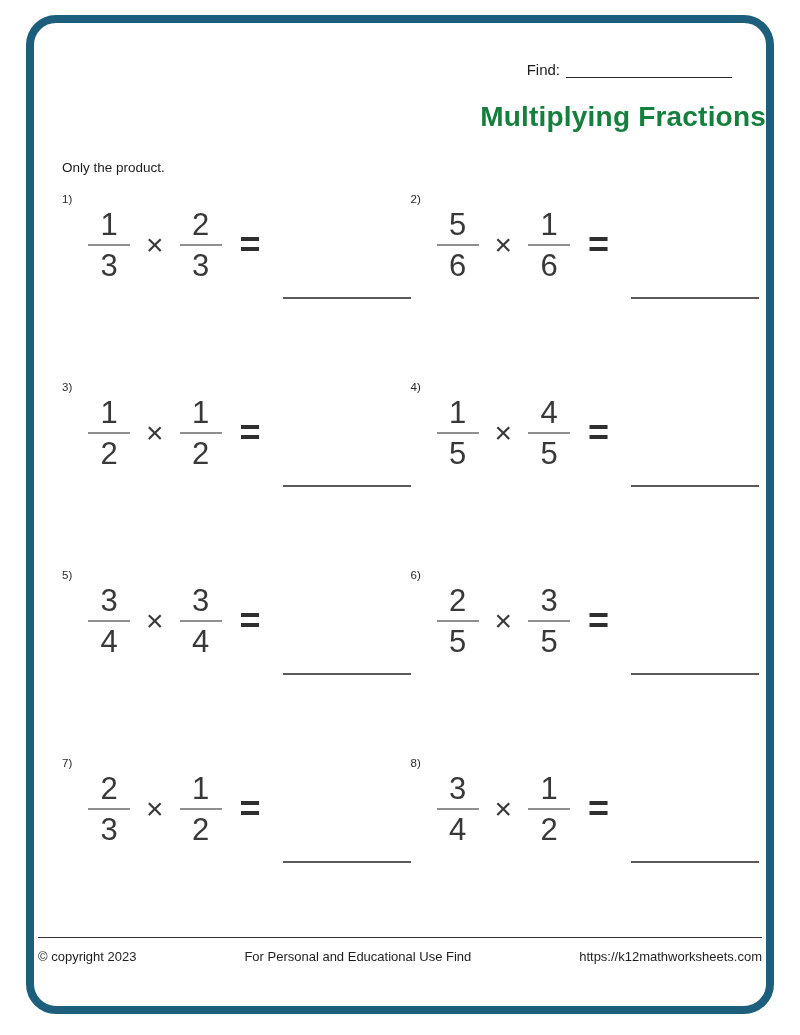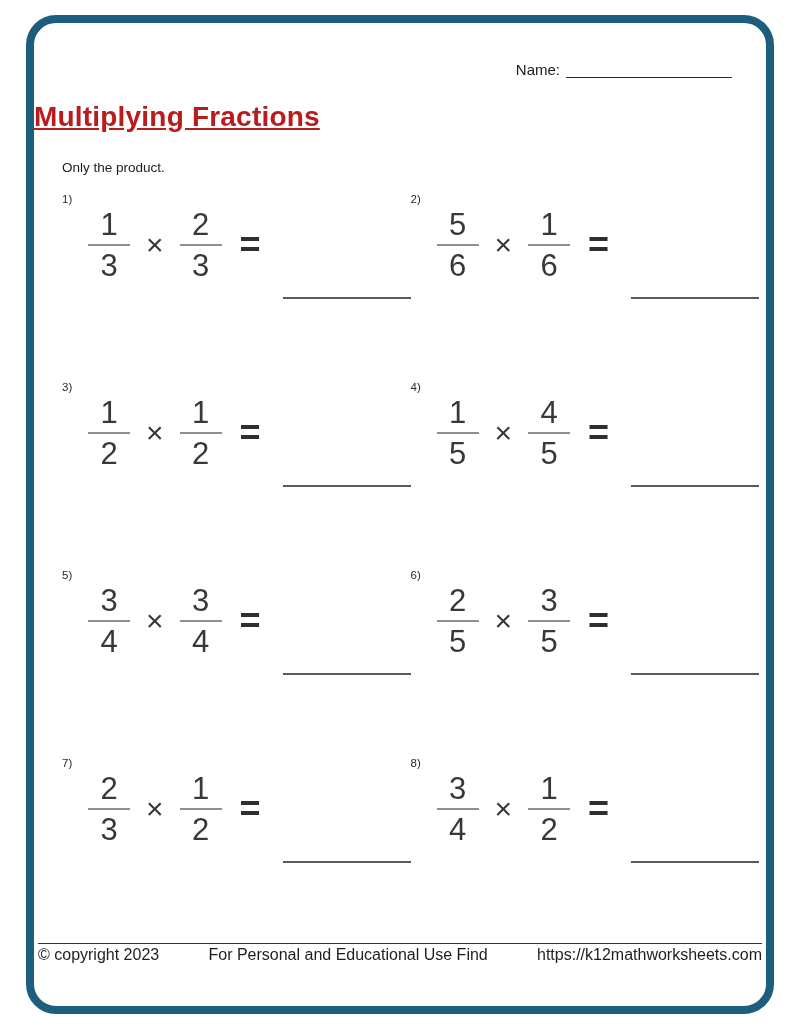--- a/index.html
+++ b/index.html
@@ -21,23 +21,22 @@
     font-size:15px; color:#1c1c1c;
   }
   .name-line {
     display:inline-block; width:166px; height:18px;
     border-bottom:1.6px solid #2a2a2a;
   }
 
   
   .title {
     position:absolute; top:78px; left:0; right:0;
-    text-align:left; font-size:28px; font-weight:700; color:#b91c1c;
+    text-align:right; font-size:28px; font-weight:700; color:#15803d;
     letter-spacing:0.2px;
-    text-decoration:underline;
   }
   .instruction {
     position:absolute; top:137px; left:28px;
     font-size:13.5px; color:#1c1c1c;
   }
 
   
   .problems {
     position:absolute; top:168px; left:28px; right:28px;
     display:grid; grid-template-columns:1fr 1fr;
@@ -59,35 +58,35 @@
   .op-equals { font-size:36px; font-weight:700; color:#2f2f2f; margin-left:18px; }
   .answer-line {
     width:128px; border-bottom:2px solid #5a5a5a;
     align-self:flex-end; margin-left:22px; margin-bottom:-10px;
   }
 
   
   .footer {
     position:absolute; left:4px; right:4px; bottom:42px;
     border-top:1.8px solid #333;
-    padding-top:2px;
+    padding-top:11px;
     display:flex; justify-content:space-between; align-items:baseline;
-    font-size:16px; color:#1e1e1e;margin-top:9px;
+    font-size:13px; color:#1e1e1e;margin-top:9px;
   }
   .footer-url { color:#1e1e1e; text-decoration:none;text-align:right; }
 </style>
 </head>
 <body>
 
 <div class="sheet-border"></div>
 
 <div class="content">
 
   <div class="name-row">
-    <span>Name:</span>
+    <span>Find:</span>
     <span class="name-line"></span>
   </div>
 
   <div class="title">Multiplying Fractions</div>
 
   <div class="instruction">Only the product.</div>
 
   <div class="problems">
   <div class="problem">
     <span class="pnum">1)</span>

